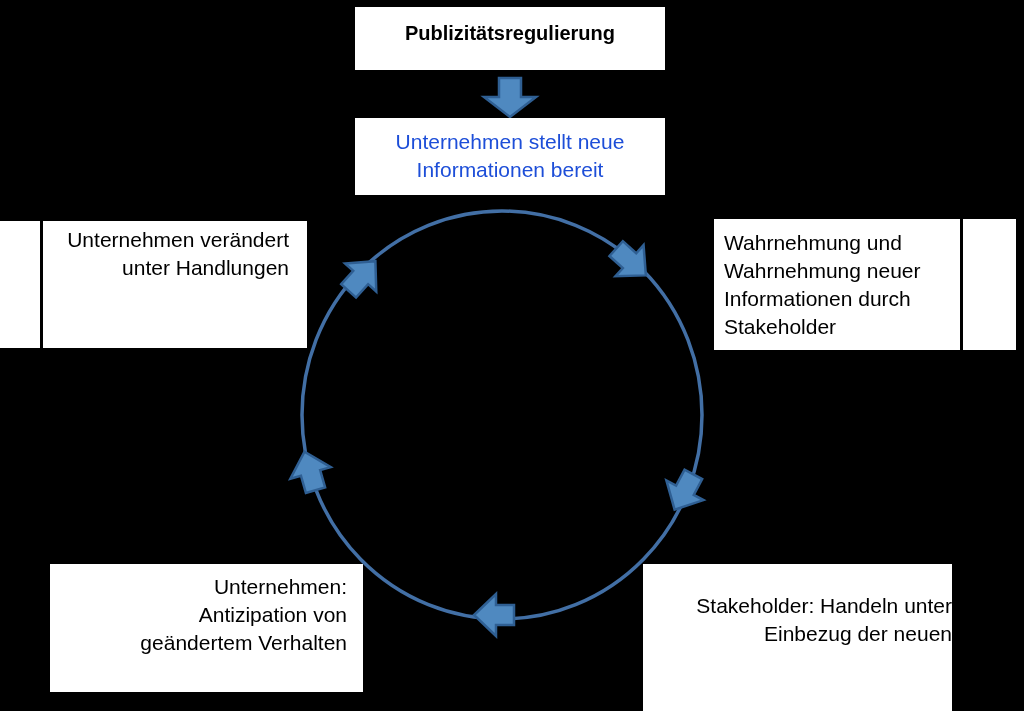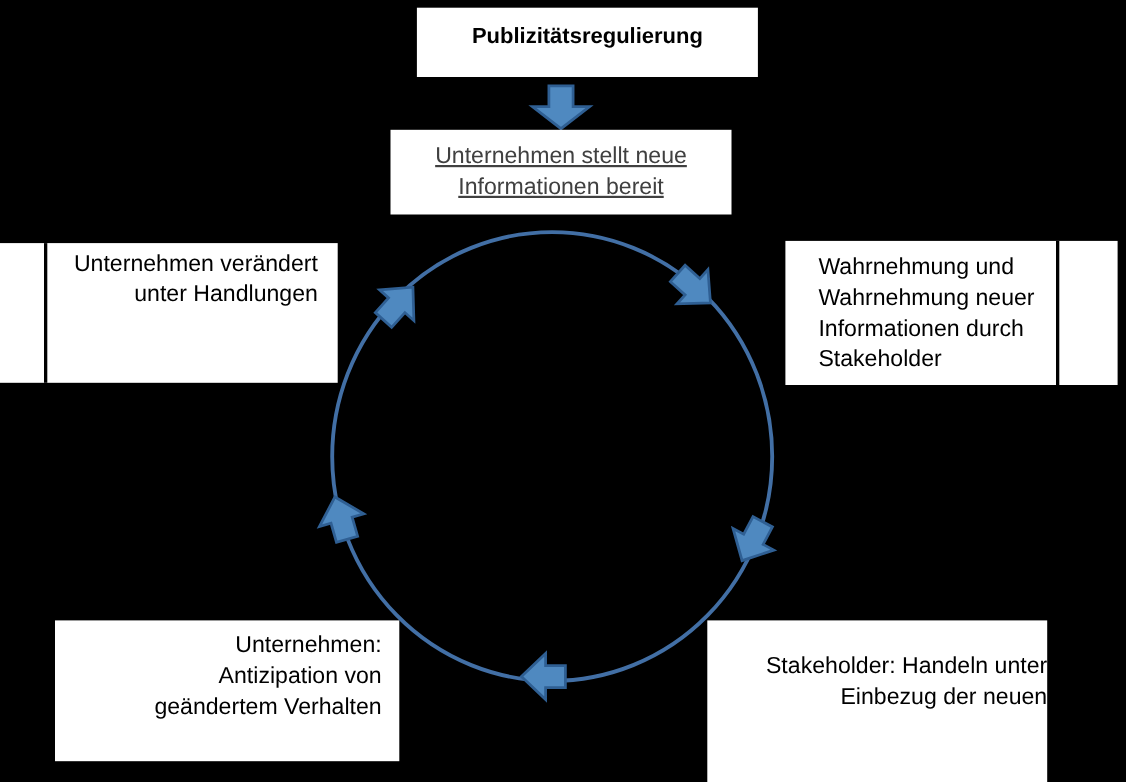--- a/index.html
+++ b/index.html
@@ -43,21 +43,21 @@
     padding-top: 10px;
   }
   .left-box {
     left: 0px; top: 221px; width: 307px; height: 127px;
     text-align: right;
     padding: 5px 18px 0 0;
   }
   .right-box {
     left: 714px; top: 219px; width: 302px; height: 131px;
     text-align: left;
-    padding: 10px 0 0 30px;
+    padding: 10px 0 0 10px;
   }
   .bottom-left-box {
     left: 50px; top: 564px; width: 313px; height: 128px;
     text-align: right;
     padding: 9px 16px 0 0;
   }
   .bottom-right-box {
     left: 643px; top: 564px; width: 309px; height: 156px;
     text-align: right;
     padding: 28px 0 0 17px;
@@ -95,25 +95,25 @@
     <g transform="translate(494,615) rotate(180)">
       <path d="M -20 -10 L -2 -10 L -2 -21 L 20 0 L -2 21 L -2 10 L -20 10 Z" stroke-width="2.5" fill="#4F89C0" stroke="#2F5F93"></path>
     </g>
     <g transform="translate(310,471) rotate(-106)">
       <path d="M -20 -10 L -2 -10 L -2 -21 L 20 0 L -2 21 L -2 10 L -20 10 Z" stroke-width="2.5" fill="#4F89C0" stroke="#2F5F93"></path>
     </g>
 
     <path d="M 499 78 L 499 97 L 484 97 L 510 117 L 536 97 L 521 97 L 521 78 Z" stroke-width="2.5" fill="#4F89C0" stroke="#2F5F93"></path>
   </svg>
 
-  <div class="box title-box" style="background: rgb(255, 255, 255); color: rgb(0, 0, 0); margin-left: 24px;">
+  <div class="box title-box" style="background: rgb(255, 255, 255); color: rgb(0, 0, 0);">
     <div>Publizitätsregulierung</div>
   </div>
 
-  <div class="box source-box" style="background: rgb(255, 255, 255); color: #404040; text-decoration: underline;">
+  <div class="box source-box" style="background: rgb(255, 255, 255); color: #1d4ed8;">
     <div>Unternehmen stellt neue</div>
     <div>Informationen bereit</div>
   </div>
 
   <div class="box left-box" style="background: rgb(255, 255, 255); color: rgb(0, 0, 0);">
     <div>Unternehmen verändert</div>
     <div>unter Handlungen</div>
   </div>
   <div class="vline vline-left" style="background: rgb(0, 0, 0);"></div>
 

